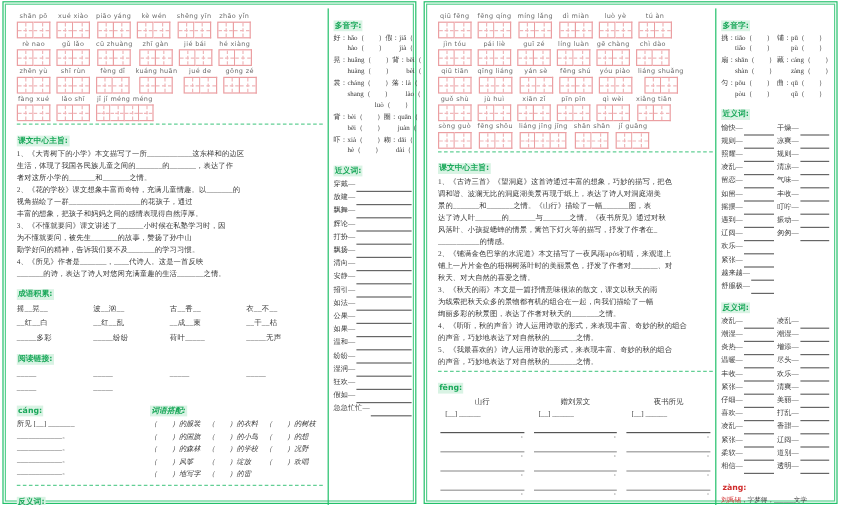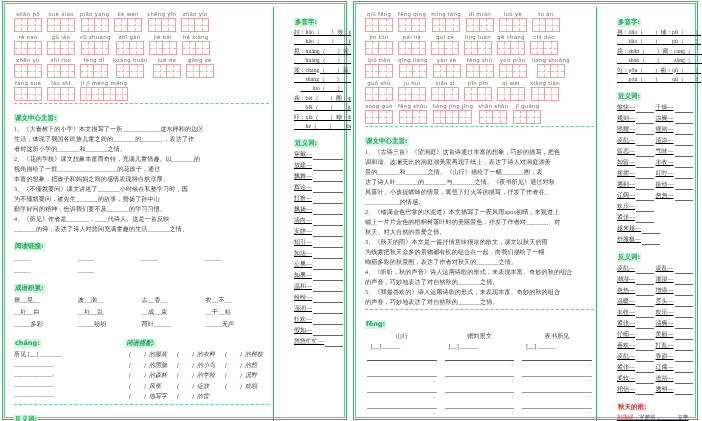--- a/index.html
+++ b/index.html
@@ -26,21 +26,21 @@
     border:1.6px solid #22c06a;
     box-sizing:border-box;
     pointer-events:none;
   }
   .lf-outer{left:2px;top:1px;right:4px;bottom:1px;}
   .lf-inner{left:4px;top:3px;right:6px;bottom:3px;border-width:1px;opacity:.75;}
   .gap{width:0px;background:#eceff1;}
 
   .cols{display:flex;height:100%;box-sizing:border-box;}
   .colmain{flex:1 1 auto;padding:4px 4px 0 5px;box-sizing:border-box;position:relative;}
-  .colside{width:72px;flex:0 0 72px;border-left:1.4px solid #22c06a;padding:3px 2px 0 20px;box-sizing:border-box;position:relative;text-decoration:underline;}
+  .colside{width:72px;flex:0 0 72px;border-left:1.4px solid #22c06a;padding:3px 2px 0 4px;box-sizing:border-box;position:relative;}
   .page.right .colside{width:100px;flex:0 0 100px;}
   .page.right .colmain{padding-right:2px;}
 
   
   .gridblock{margin-bottom:1px;}
   .gridrow{display:flex;gap:5px;margin-bottom:2px;align-items:flex-end;}
   .word{display:flex;flex-direction:column;align-items:center;}
   .pinyin{
     font-size:5.4px;line-height:7px;color:#6a6a6a;
     letter-spacing:.3px;white-space:nowrap;
@@ -302,52 +302,52 @@
               <div class="tline">丰富的想象，把孩子和妈妈之间的感情表现得自然淳厚。</div>
               <div class="tline">3、《不懂就要问》课文讲述了_______小时候在私塾学习时，因</div>
               <div class="tline">为不懂就要问，被先生_______的故事，赞扬了孙中山</div>
               <div class="tline">勤学好问的精神，告诉我们要不及_______的学习习惯。</div>
               <div class="tline">4、《所见》作者是_______，____代诗人。这是一首反映</div>
               <div class="tline">_______的诗，表达了诗人对悠闲充满童趣的生活_______之情。</div>
             </div>
         </div>
 
         <div>
-          <div class="shead">阅读链接:</div>
-          <div id="L-reading" class="idioms">
-              <div class="idiom">_____</div>
-              <div class="idiom">_____</div>
-              <div class="idiom">_____</div>
-              <div class="idiom">_____</div>
-              <div class="idiom">_____</div>
-              <div class="idiom">_____</div>
-            </div>
-        </div>
-
-        <div>
           <div class="shead">成语积累:</div>
           <div id="L-idioms" class="idioms">
               <div class="idiom">摇__晃__</div>
               <div class="idiom">波__汹__</div>
               <div class="idiom">古__香__</div>
               <div class="idiom">衣__不__</div>
               <div class="idiom">__红__白</div>
               <div class="idiom">__红__乱</div>
               <div class="idiom">__成__束</div>
               <div class="idiom">__干__枯</div>
               <div class="idiom">_____多彩</div>
               <div class="idiom">_____纷纷</div>
               <div class="idiom">荷叶_____</div>
               <div class="idiom">_____无声</div>
             </div>
         </div>
 
+        <div>
+          <div class="shead">阅读链接:</div>
+          <div id="L-reading" class="idioms">
+              <div class="idiom">_____</div>
+              <div class="idiom">_____</div>
+              <div class="idiom">_____</div>
+              <div class="idiom">_____</div>
+              <div class="idiom">_____</div>
+              <div class="idiom">_____</div>
+            </div>
+        </div>
+
         <div class="twocol" style="margin-top:1px;">
           <div style="flex:0 0 42%;">
-            <div class="shead">cháng:</div>
+            <div class="shead">cáng:</div>
             <div id="L-accum">
                 <div class="tline">所见 [__] _______</div>
                 <div class="tline">____________。</div>
                 <div class="tline">____________。</div>
                 <div class="tline">____________。</div>
                 <div class="tline">____________。</div>
               </div>
           </div>
           <div style="flex:1 1 auto;font-style:italic;">
             <div class="shead">词语搭配:</div>
@@ -1016,20 +1016,20 @@
             </div>
             <div class="pair">
               <span class="w">相信—</span>
               <span class="ln"></span>
             </div>
             <div class="pair">
               <span class="w">透明—</span>
               <span class="ln"></span>
             </div>
           </div>
-        <div class="shead redhead" style="background:transparent;margin-top:2px;">秋天的雨:</div>
+        <div class="shead redhead" style="background:transparent;margin-top:2px;">zàng:</div>
         <div id="R-poet">
             <div class="mini"><span class="redtext">刘禹锡</span><span>，字梦得，______文学</span></div>
           </div>
       </div>
     </div>
   </div>
 </div>
 
 </body></html>

